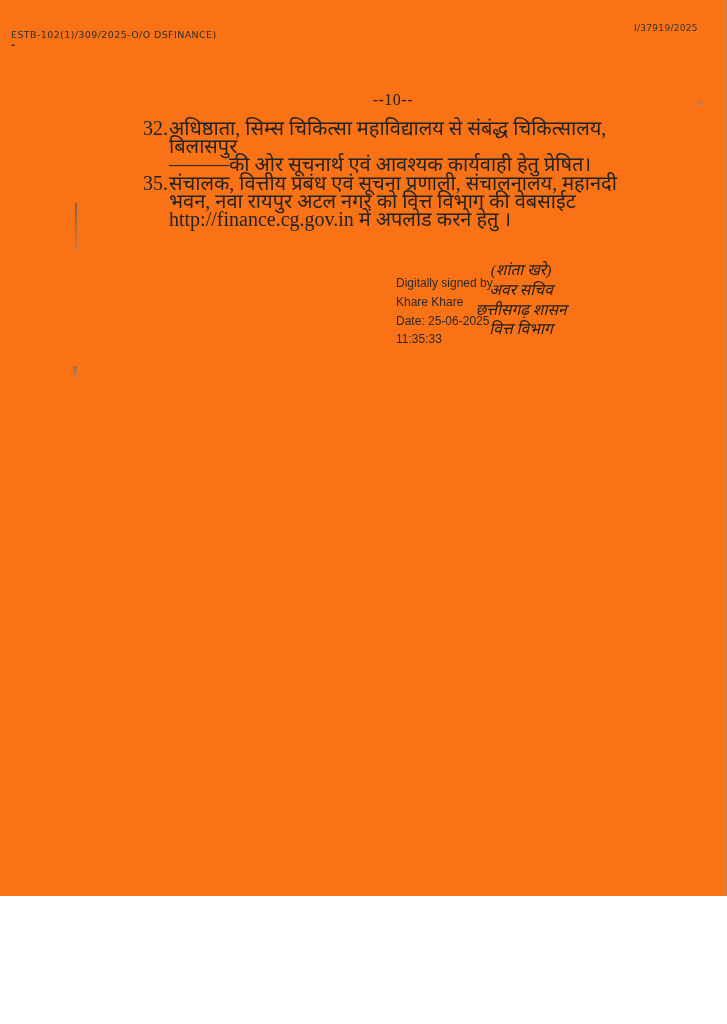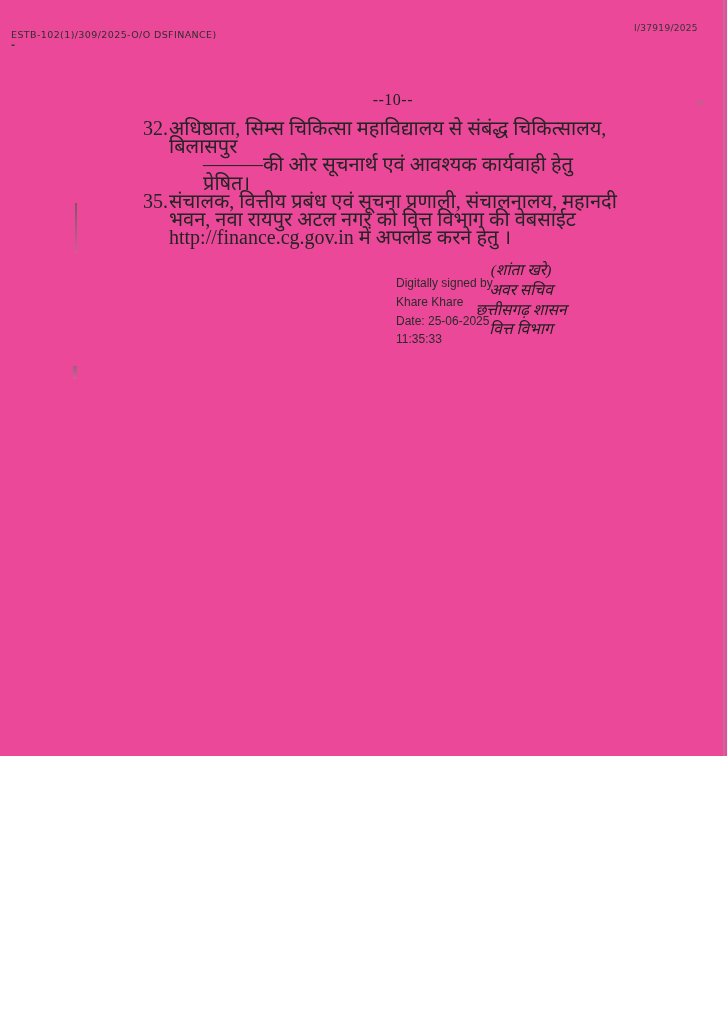--- a/index.html
+++ b/index.html
@@ -4,22 +4,22 @@
 <style>
   * { margin: 0; padding: 0; box-sizing: border-box; }
   html, body { width: 727px; height: 1024px; }
   body {
     font-family: "Liberation Serif", "DejaVu Serif", serif;
     background: #ffffff;
   }
   .page {
     position: relative;
     width: 727px;
-    height: 756px;
-    background: #ec4899;
+    height: 896px;
+    background: #f97316;
     overflow: hidden;
   }
 
   
   .ref-left {
     position: absolute; left: 11px; top: 29px;
     font-family: "DejaVu Sans", "Liberation Sans", sans-serif;
     font-size: 9.5px; letter-spacing: 0.4px; color: #2e2e2e;
   }
   .ref-left-dash {
@@ -42,21 +42,21 @@
 
   
   .dist-list {
     position: absolute; left: 143px; top: 119px; width: 476px;
     font-size: 20px; line-height: 18.2px; color: #242424;
   }
   .dist-item { display: flex; }
   .dist-item .num { width: 26px; flex-shrink: 0; }
   .dist-item .txt { flex: 1; }
   .dots { letter-spacing: 0.5px; color: #2c2c2c; }
-  .sub-line { margin-left: 60px; }
+  .sub-line { margin-left: 26px; }
 
   
   .sig-en {
     position: absolute; left: 396px; top: 274px;
     font-family: Liberation Sans, sans-serif;
     font-size: 12px; line-height: 18.8px; color: #2b2b2b;
   }
   .sig-stamp {
     position: absolute; left: 459px; top: 260px; width: 124px;
     text-align: center;

